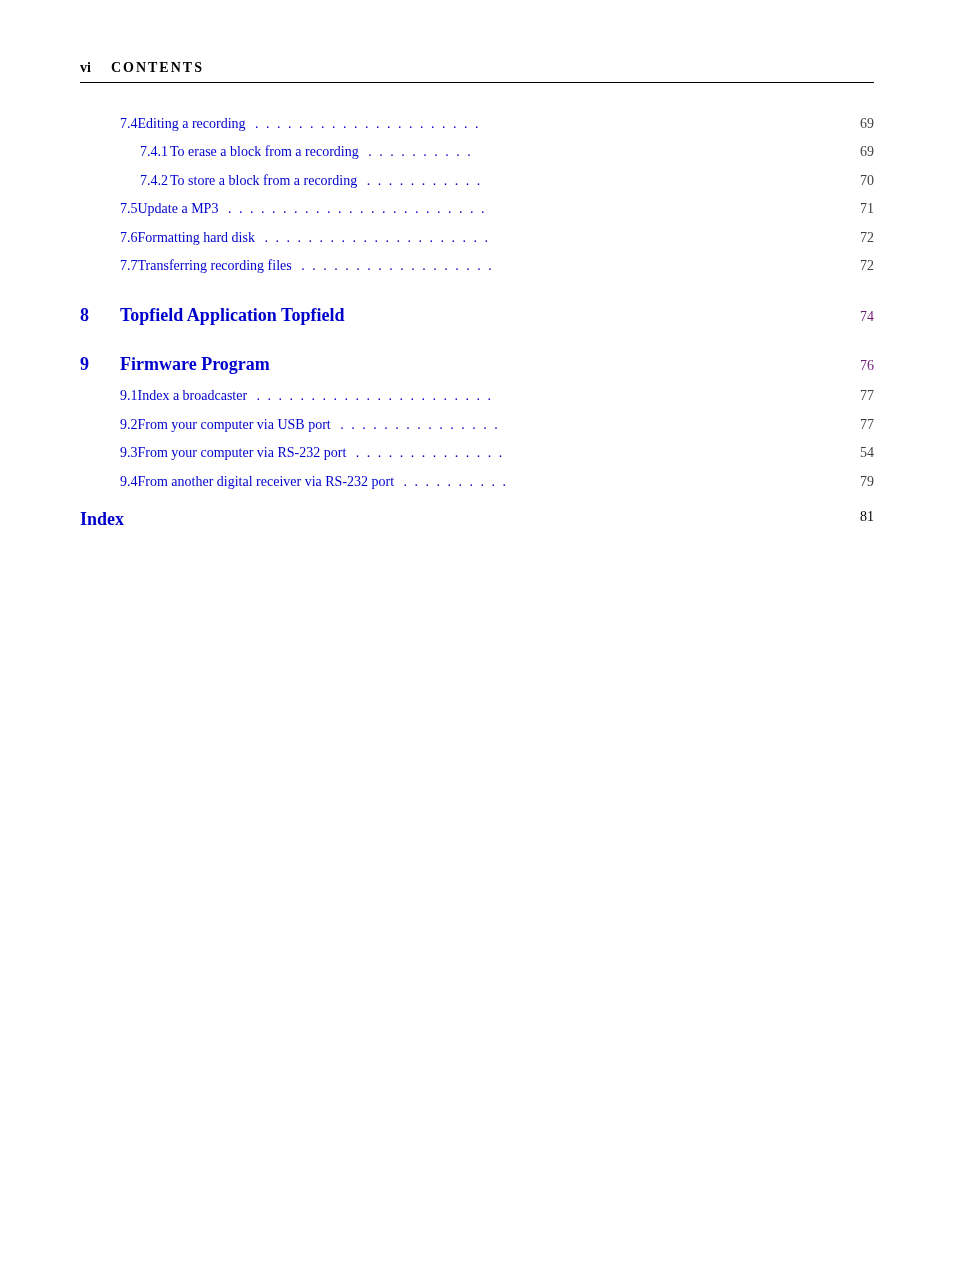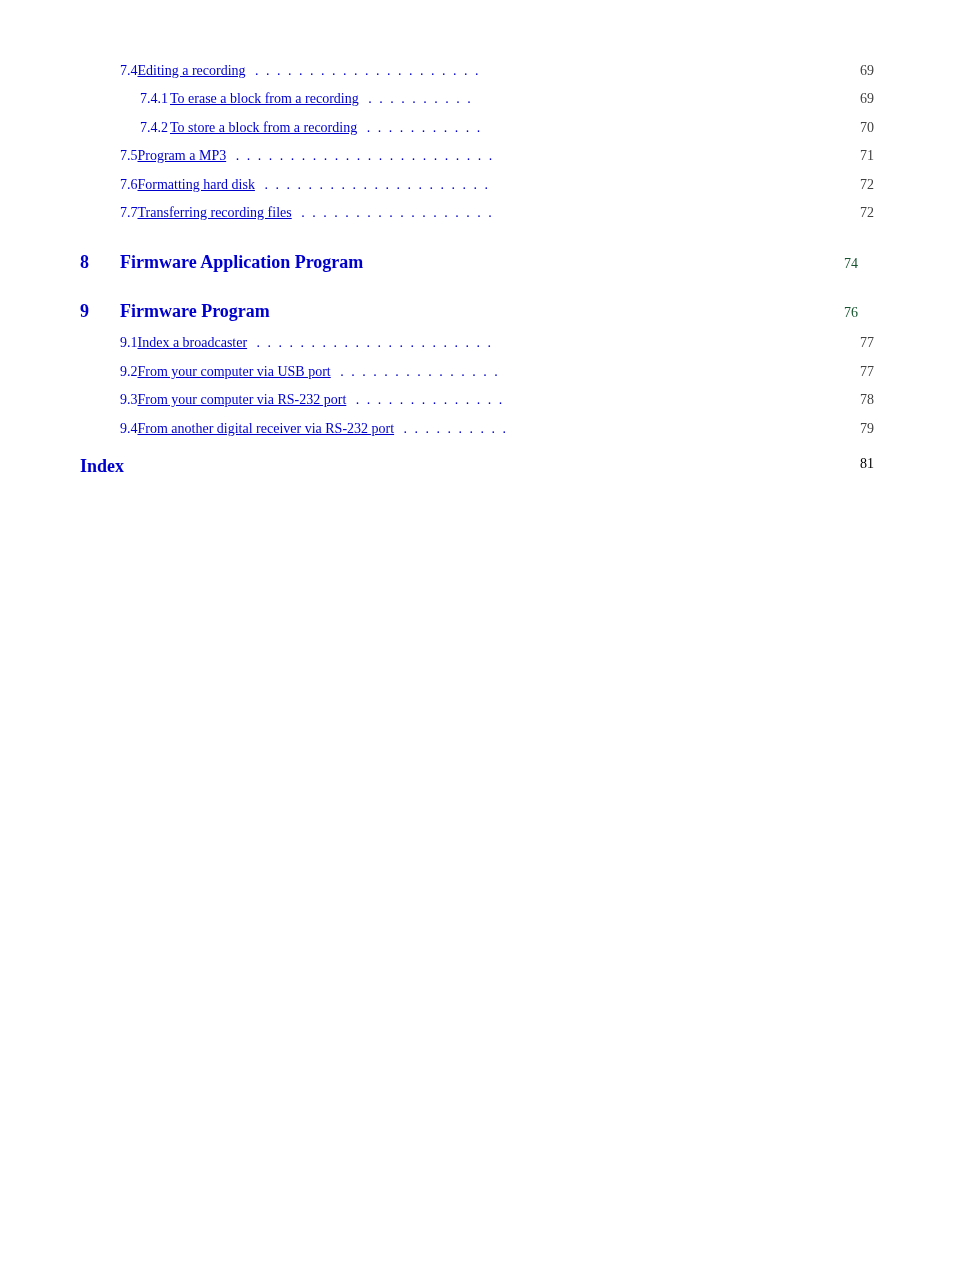--- a/index.html
+++ b/index.html
@@ -75,21 +75,20 @@
       color: #0000cc;
       font-size: 14px;
       flex: 1;
       display: flex;
       align-items: baseline;
     }
 
     .toc-label-text {
       white-space: nowrap;
       color: #0000cc;
-      text-decoration: underline;
     }
 
     .toc-dots {
       flex: 1;
       color: #0000cc;
       overflow: hidden;
       margin: 0 4px;
       letter-spacing: 2px;
       font-size: 14px;
     }
@@ -117,22 +116,23 @@
 
     .section-title {
       color: #0000cc;
       font-size: 18px;
       font-weight: bold;
       flex: 1;
     }
 
     .section-page {
       font-size: 14px;
-      color: #14532d;
+      color: #701a75;
       min-width: 30px;
+      text-align: right;
     }
 
     .indent-1 {
       padding-left: 40px;
     }
 
     .index-row {
       display: flex;
       align-items: flex-start;
       margin-top: 16px;
@@ -150,20 +150,24 @@
       color: #000;
       min-width: 30px;
       text-align: right;
     }
   </style>
 </head>
 <body>
 
 <div class="page">
 
+  <div class="header">
+    <span class="header-vi">vi</span>
+    <span class="header-contents">CONTENTS</span>
+  </div>
 
   <div class="toc-section">
 
     <div class="toc-row">
       <span class="toc-number indent-1">7.4</span>
       <span class="toc-label">
         <span class="toc-label-text">Editing a recording</span>
         <span class="toc-dots">&nbsp;. . . . . . . . . . . . . . . . . . . . .</span>
       </span>
       <span class="toc-page">69</span>
@@ -183,21 +187,21 @@
       <span class="toc-label">
         <span class="toc-label-text">To store a block from a recording</span>
         <span class="toc-dots">&nbsp;. . . . . . . . . . .</span>
       </span>
       <span class="toc-page">70</span>
     </div>
 
     <div class="toc-row">
       <span class="toc-number indent-1">7.5</span>
       <span class="toc-label">
-        <span class="toc-label-text">Program a MP3</span>
+        <span class="toc-label-text">Update a MP3</span>
         <span class="toc-dots">&nbsp;. . . . . . . . . . . . . . . . . . . . . . . .</span>
       </span>
       <span class="toc-page">71</span>
     </div>
 
     <div class="toc-row">
       <span class="toc-number indent-1">7.6</span>
       <span class="toc-label">
         <span class="toc-label-text">Formatting hard disk</span>
         <span class="toc-dots">&nbsp;. . . . . . . . . . . . . . . . . . . . .</span>
@@ -211,21 +215,21 @@
         <span class="toc-label-text">Transferring recording files</span>
         <span class="toc-dots">&nbsp;. . . . . . . . . . . . . . . . . .</span>
       </span>
       <span class="toc-page">72</span>
     </div>
 
   </div>
 
   <div class="section-header">
     <span class="section-num">8</span>
-    <span class="section-title">Firmware Application Program</span>
+    <span class="section-title">Topfield Application Topfield</span>
     <span class="section-page">74</span>
   </div>
 
   <div class="section-header">
     <span class="section-num">9</span>
     <span class="section-title">Firmware Program</span>
     <span class="section-page">76</span>
   </div>
 
   <div class="toc-section">
@@ -247,21 +251,21 @@
       </span>
       <span class="toc-page">77</span>
     </div>
 
     <div class="toc-row">
       <span class="toc-number indent-1">9.3</span>
       <span class="toc-label">
         <span class="toc-label-text">From your computer via RS-232 port</span>
         <span class="toc-dots">&nbsp;. . . . . . . . . . . . . .</span>
       </span>
-      <span class="toc-page">78</span>
+      <span class="toc-page">54</span>
     </div>
 
     <div class="toc-row">
       <span class="toc-number indent-1">9.4</span>
       <span class="toc-label">
         <span class="toc-label-text">From another digital receiver via RS-232 port</span>
         <span class="toc-dots">&nbsp;. . . . . . . . . .</span>
       </span>
       <span class="toc-page">79</span>
     </div>

